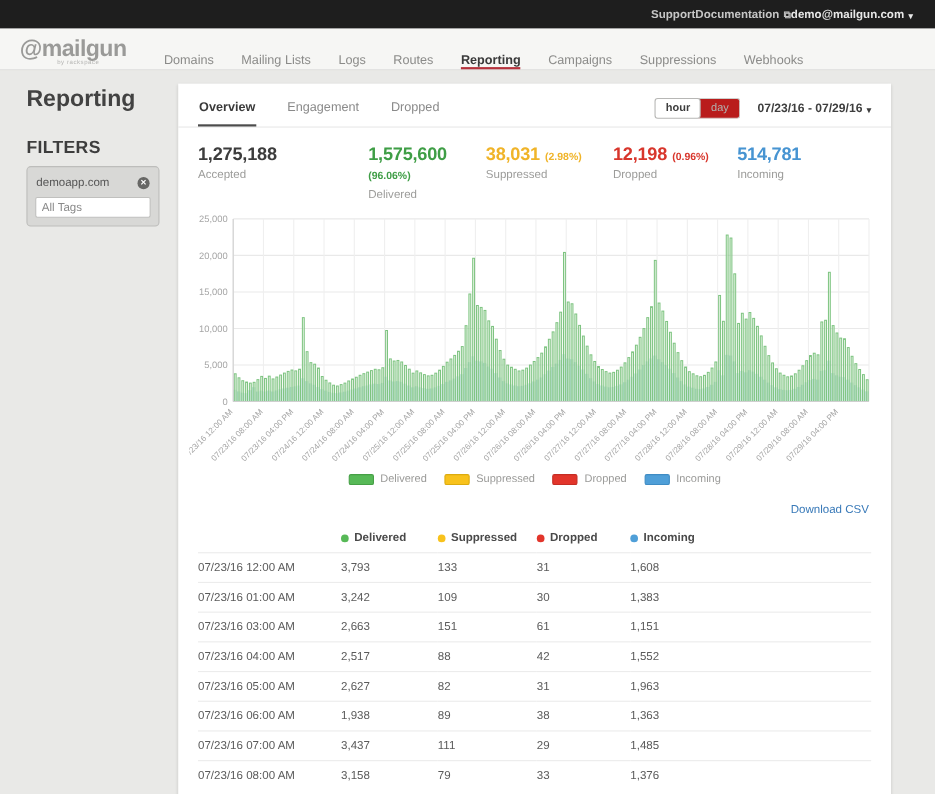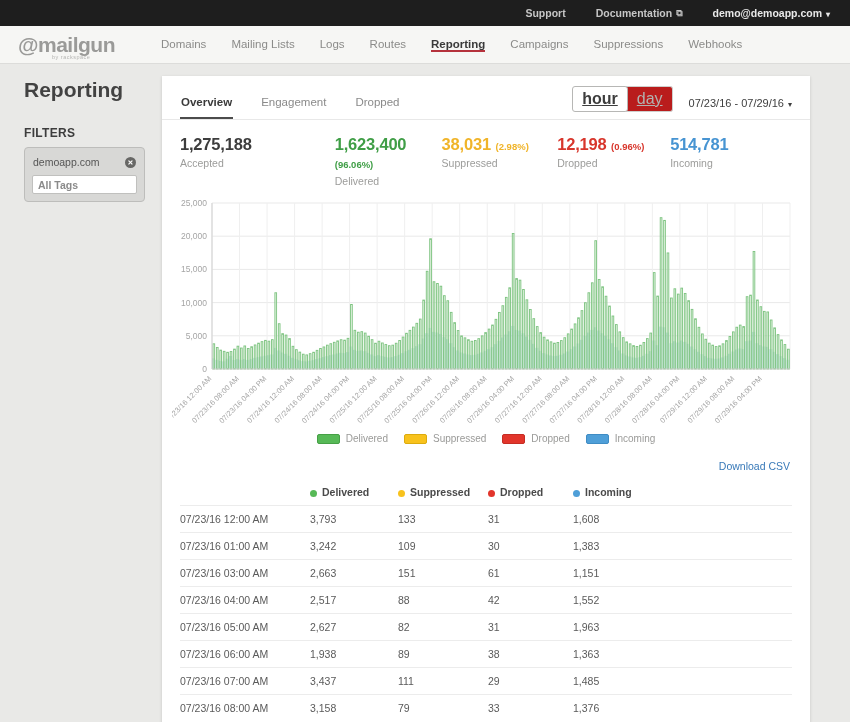--- a/index.html
+++ b/index.html
@@ -1,66 +1,66 @@
 <!DOCTYPE html>
 <html><head>
 <meta charset="utf-8">
 <style>
   html,body{margin:0;padding:0;width:850px;height:722px;overflow:hidden;
     background:#e9e9e7;font-family:"Liberation Sans",sans-serif;
     -webkit-font-smoothing:antialiased;}
   
   .topbar{height:26px;background:#1e1e1e;display:flex;justify-content:flex-end;
-    align-items:center;gap:30px;padding-right:20px;}
+    align-items:center;padding-right:20px;}
   .topbar .tb-item{color:#c6c6c6;font-size:10.5px;font-weight:bold;cursor:pointer;
     display:flex;align-items:center;gap:4px;}
   .topbar .tb-account{color:#e8e8e8;}
   .ext-icon{font-size:9px;color:#c6c6c6;}
   .chev{font-size:8px;position:relative;top:1px;}
   
   .navbar{height:37px;background:#f6f6f4;border-bottom:1px solid #dcdcda;
     display:flex;align-items:stretch;padding-left:18px;}
-  .logo{display:flex;align-items:center;margin-right:46px;position:relative;}
+  .logo{display:flex;align-items:center;margin-right:34px;position:relative;}
   .logo-text{color:#9a9a98;font-size:21px;font-weight:bold;letter-spacing:-0.5px;}
   .logo-sub{position:absolute;bottom:3px;left:34px;font-size:5.5px;color:#b5b5b3;letter-spacing:0.5px;}
   .nav-item{display:flex;align-items:center;font-size:11.5px;color:#8b8b89;
     margin-right:25px;border-bottom:2px solid transparent;box-sizing:border-box;cursor:pointer;}
   .nav-item.active{color:#3a3a3a;font-weight:bold;border-bottom-color:#b5323c;}
   
   .layout{position:relative;height:659px;overflow:hidden;}
   .sidebar{position:absolute;left:0;top:0;width:162px;padding:14px 0 0 24px;box-sizing:border-box;}
   .side-title{font-size:21px;font-weight:bold;color:#424242;margin:0 0 24px;}
-  .filters-label{font-size:12px;font-weight:bold;color:#3d3d3d;letter-spacing:0.3px;margin-bottom:7px;}
+  .filters-label{font-size:16px;font-weight:bold;color:#3d3d3d;letter-spacing:0.3px;margin-bottom:7px;}
   .filter-panel{width:121px;background:#d8d8d6;border:1px solid #bdbdbb;border-radius:4px;
     padding:7px;box-sizing:border-box;}
   .domain-tag{display:flex;justify-content:space-between;align-items:center;
     font-size:10.5px;color:#555;margin:1px 1px 7px;}
   .tag-remove{width:11px;height:11px;border-radius:50%;background:#676765;color:#fff;
     font-size:7px;line-height:11px;text-align:center;cursor:pointer;font-weight:bold;}
   .tags-input{display:block;width:100%;box-sizing:border-box;height:19px;border:1px solid #c0c0be;
     border-radius:2px;font-size:10.5px;color:#8a8a8a;padding:0 5px;
-    font-family:"Liberation Sans",sans-serif;background:#fff;font-weight:bold;}
+    font-family:"Liberation Sans",sans-serif;background:#fff;}
   .manage-btn{margin-top:10px;width:121px;height:22px;background:linear-gradient(#464646,#303030);
     color:#fff;font-size:10.5px;font-weight:bold;border:1px solid #1f1f1f;border-radius:3px;
     cursor:pointer;font-family:"Liberation Sans",sans-serif;}
   
   .card{position:absolute;left:162px;top:12px;width:648px;min-height:660px;background:#fff;
     box-shadow:0 1px 3px rgba(0,0,0,0.15);box-sizing:border-box;}
   .tabs-row{display:flex;align-items:flex-end;padding:10px 18px 0;border-bottom:1px solid #e8e8e8;}
   .tab{font-size:11.5px;color:#8a8a8a;margin-right:27px;padding:6px 1px 9px;
     border-bottom:2px solid transparent;cursor:pointer;}
   .tab.active{color:#3a3a3a;font-weight:bold;border-bottom-color:#4c4c4c;}
   .tabs-spacer{flex:1;}
   .toggle-group{display:flex;margin-bottom:7px;}
-  .toggle{font-size:16px;padding:3px 9px;cursor:pointer;box-sizing:border-box;text-decoration:underline;}
+  .toggle{font-size:10px;padding:3px 9px;cursor:pointer;box-sizing:border-box;}
   .toggle-hour{background:#fff;color:#3d3d3d;font-weight:bold;border:1px solid #b7b7b5;
     border-radius:3px;position:relative;z-index:1;}
   .toggle-day{background:#b91c1c;color:#b2b2b0;border:1px solid #cfcfcd;border-left:none;
     border-radius:0 3px 3px 0;margin-left:-2px;padding-left:11px;}
-  .date-select{font-size:11px;font-weight:normal;color:#3d3d3d;margin:0 0 10px 16px;cursor:pointer;
+  .date-select{font-size:11px;font-weight:bold;color:#3d3d3d;margin:0 0 10px 16px;cursor:pointer;
     display:flex;align-items:center;gap:4px;justify-content:space-between;}
   
   .stats-row{display:flex;padding:15px 18px 6px;gap:12px;}
   .stat-value{font-size:16.5px;font-weight:bold;letter-spacing:-0.2px;}
   .stat-pct{font-size:9.5px;font-weight:bold;margin-left:2px;}
   .stat-label{font-size:10.5px;color:#9c9c9a;margin-top:3px;}
   
   .chart-wrap{padding:4px 6px 0 10px;}
   .legend-row{display:flex;justify-content:center;gap:16px;margin-top:-6px;}
   .legend-item{display:flex;align-items:center;gap:6px;}
@@ -79,31 +79,31 @@
 </head>
 <body>
 
 <div class="topbar">
   <span class="tb-item">Support</span>
   <span class="tb-item">
     <span>Documentation</span>
     <span class="ext-icon">⧉</span>
   </span>
   <span class="tb-item tb-account">
-    <span>demo@demoapp.com</span>
+    <span>demo@mailgun.com</span>
     <span class="chev">▾</span>
   </span>
 </div>
 
 <div class="navbar">
   <div class="logo">
     <span class="logo-text">@mailgun</span>
     <span class="logo-sub">by rackspace</span>
   </div>
-  <div style="display:flex;align-items:center;">
+  <div style="display:flex;align-items:flex-end;">
       <div class="nav-item">Domains</div>
       <div class="nav-item">Mailing Lists</div>
       <div class="nav-item">Logs</div>
       <div class="nav-item">Routes</div>
       <div class="nav-item active">Reporting</div>
       <div class="nav-item">Campaigns</div>
       <div class="nav-item">Suppressions</div>
       <div class="nav-item">Webhooks</div>
     </div>
 </div>
@@ -140,21 +140,21 @@
         <span class="chev">▾</span>
       </span>
     </div>
 
     <div class="stats-row">
         <div style="width: 164px;">
           <div><span class="stat-value" style="color: rgb(61, 61, 61);">1,275,188</span></div>
           <div class="stat-label">Accepted</div>
         </div>
         <div style="width: 109px;">
-          <div><span class="stat-value" style="color: rgb(63, 158, 70);">1,623,400</span><span class="stat-pct" style="color: rgb(63, 158, 70);"> (96.06%)</span></div>
+          <div><span class="stat-value" style="color: rgb(63, 158, 70);">1,575,600</span><span class="stat-pct" style="color: rgb(63, 158, 70);"> (96.06%)</span></div>
           <div class="stat-label">Delivered</div>
         </div>
         <div style="width: 119px;">
           <div><span class="stat-value" style="color: rgb(240, 180, 41);">38,031</span><span class="stat-pct" style="color: rgb(240, 180, 41);"> (2.98%)</span></div>
           <div class="stat-label">Suppressed</div>
         </div>
         <div style="width: 116px;">
           <div><span class="stat-value" style="color: rgb(216, 54, 44);">12,198</span><span class="stat-pct" style="color: rgb(216, 54, 44);"> (0.96%)</span></div>
           <div class="stat-label">Dropped</div>
         </div>

